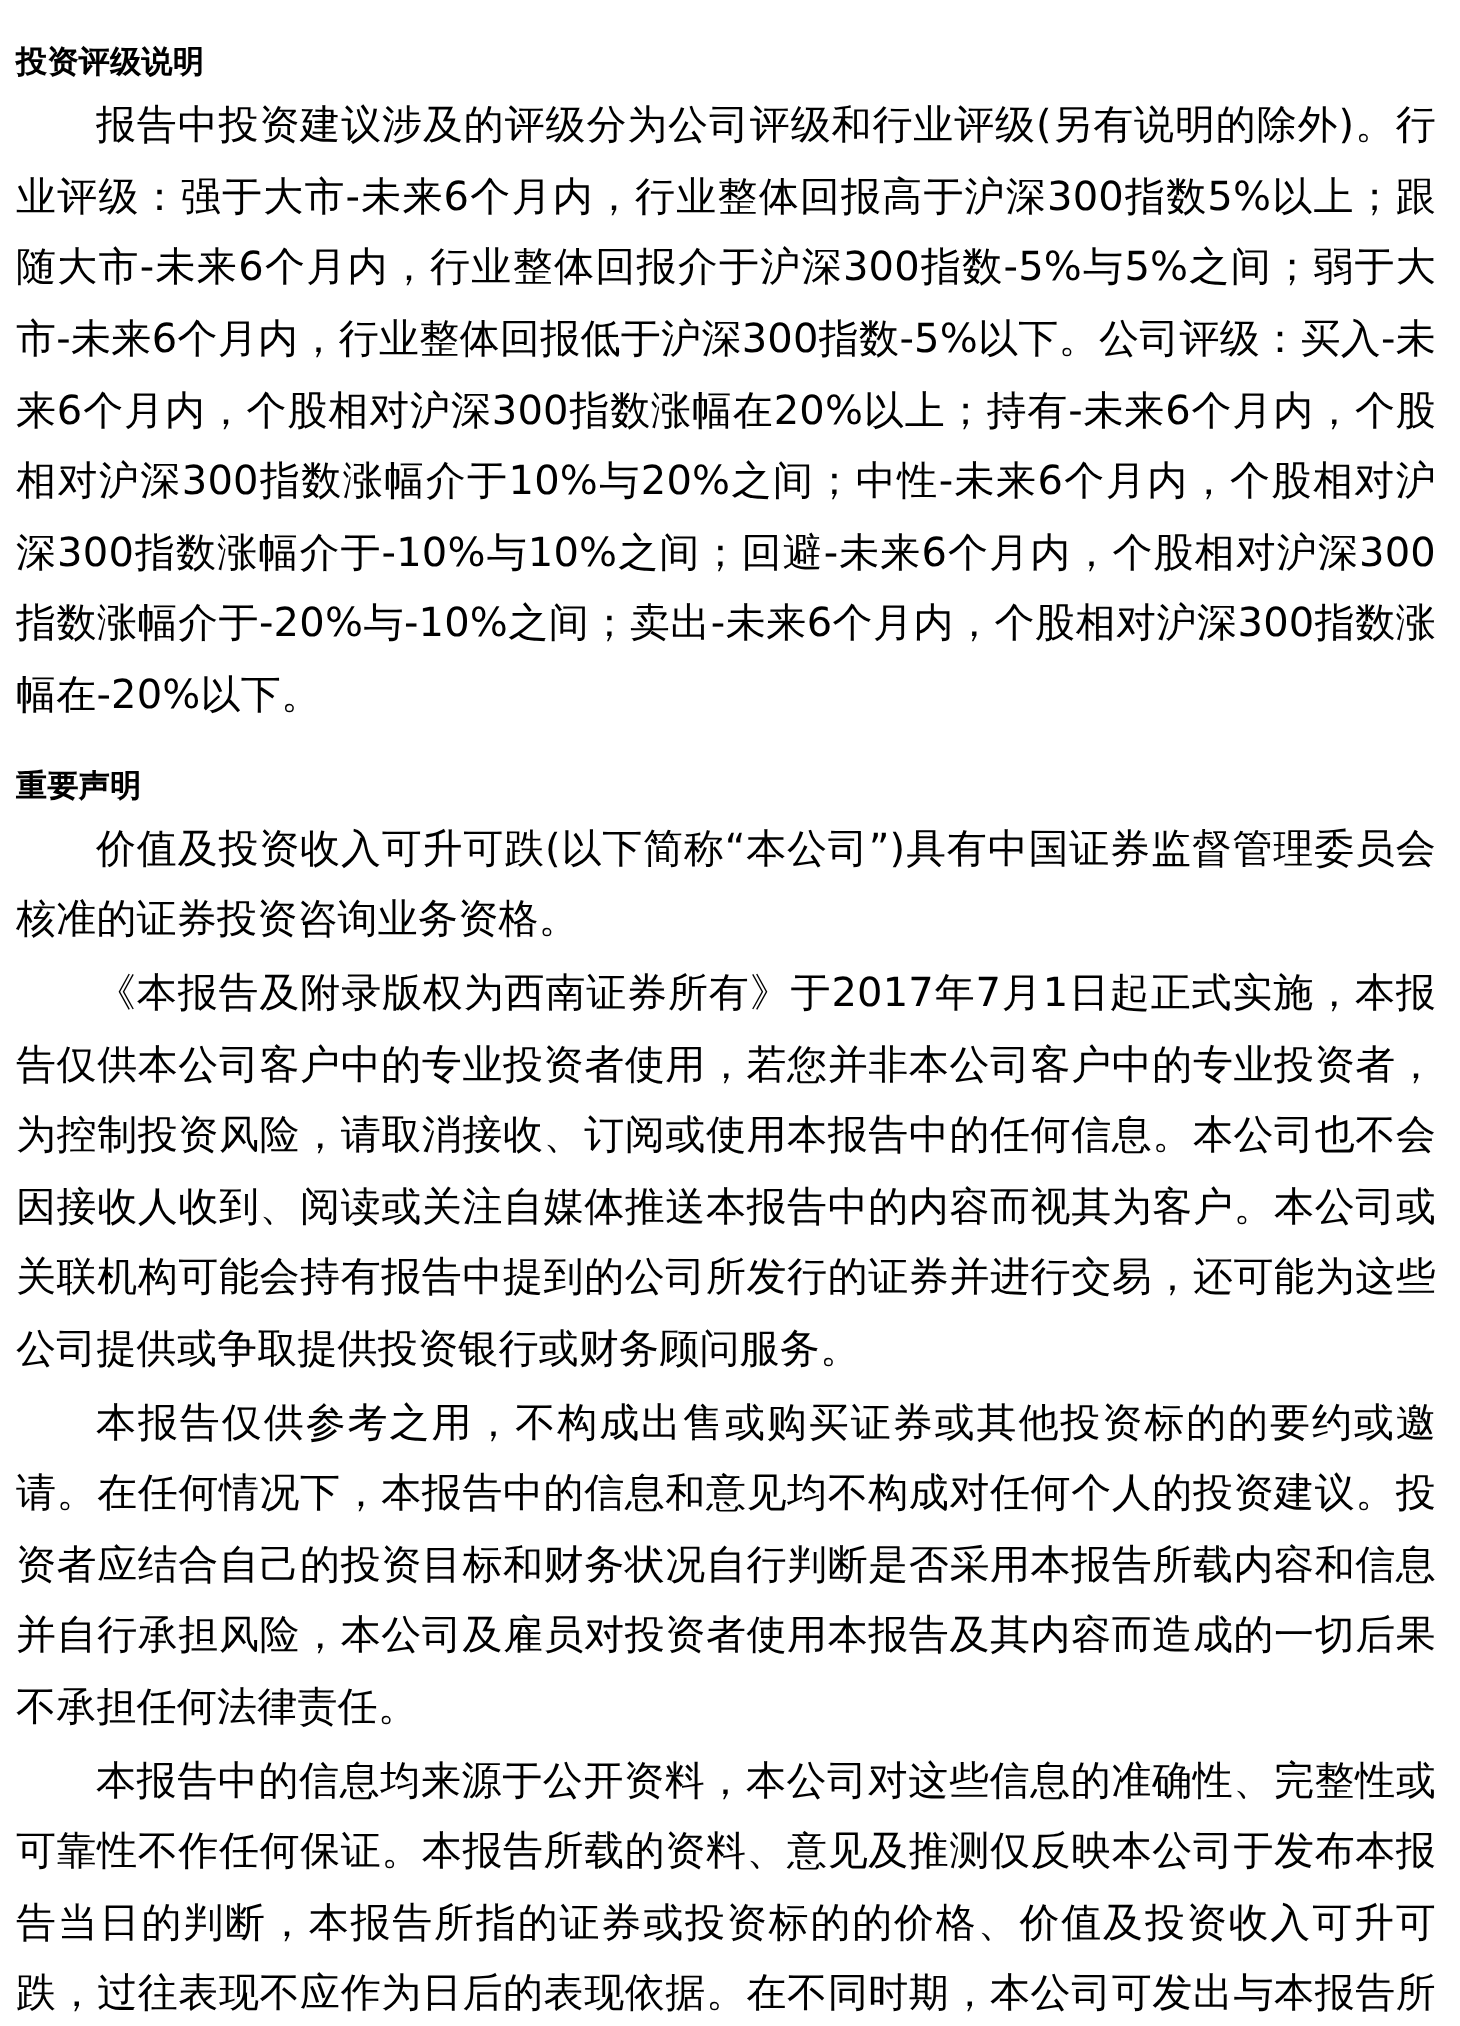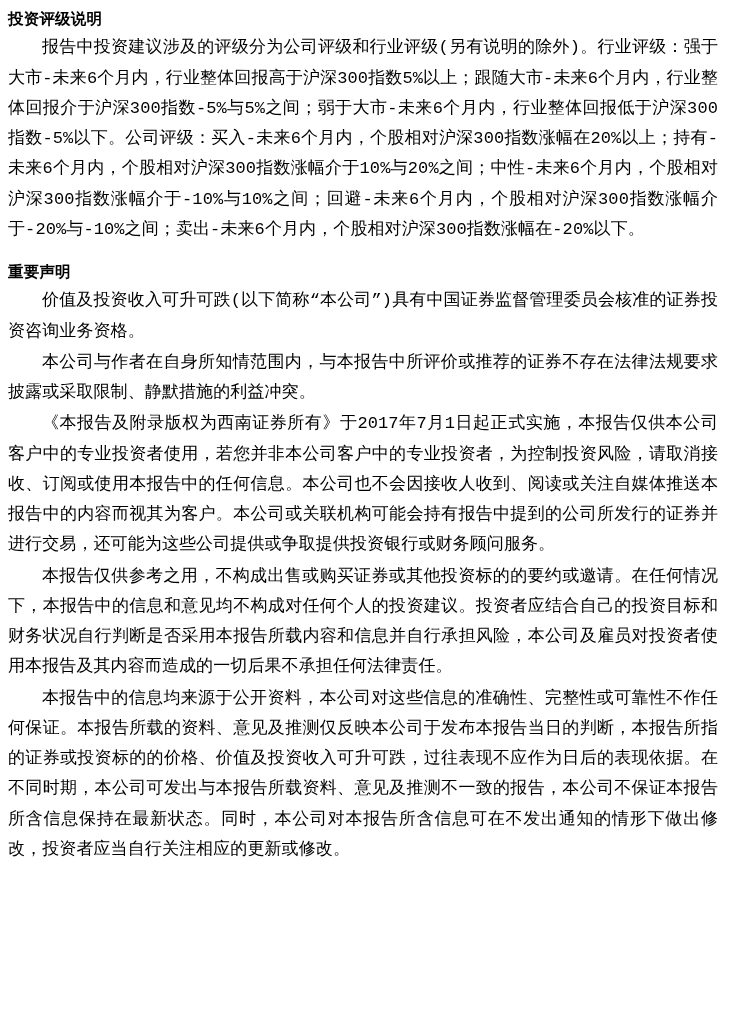--- a/index.html
+++ b/index.html
@@ -18,35 +18,34 @@
     width: 730px;
     height: 1013px;
     box-sizing: border-box;
     padding: 4px 12px 0 8px;
     position: relative;
   }
   .section-heading {
     font-size: 15.5px;
     font-weight: bold;
     line-height: 1.5;
-    margin: 4px 0 2px 0;
+    margin: 16px 0 2px 0;
     letter-spacing: 0.2px;
   }
   .heading-gap {
     margin-top: 16px;
   }
   p.body-par {
-    font-size: 17px;
+    font-size: 20px;
     line-height: 1.78;
     margin: 0 0 1px 0;
     text-align: justify;
     text-justify: inter-ideograph;
     text-indent: 2em;
     letter-spacing: 0.1px;
-    font-family: Liberation Mono, monospace;
   }
   p.tight {
     margin-bottom: 0;
   }
   .blk {
     margin-bottom: 5px;
   }
 </style>
 </head>
 <body>
@@ -54,19 +53,18 @@
 <div class="page">
 
   <div class="blk">
     <h2 class="section-heading">投资评级说明</h2>
     <p class="body-par">报告中投资建议涉及的评级分为公司评级和行业评级(另有说明的除外)。行业评级：强于大市-未来6个月内，行业整体回报高于沪深300指数5%以上；跟随大市-未来6个月内，行业整体回报介于沪深300指数-5%与5%之间；弱于大市-未来6个月内，行业整体回报低于沪深300指数-5%以下。公司评级：买入-未来6个月内，个股相对沪深300指数涨幅在20%以上；持有-未来6个月内，个股相对沪深300指数涨幅介于10%与20%之间；中性-未来6个月内，个股相对沪深300指数涨幅介于-10%与10%之间；回避-未来6个月内，个股相对沪深300指数涨幅介于-20%与-10%之间；卖出-未来6个月内，个股相对沪深300指数涨幅在-20%以下。</p>
   </div>
 
   <div class="blk">
     <h2 class="section-heading heading-gap">重要声明</h2>
     <p class="body-par">价值及投资收入可升可跌(以下简称“本公司”)具有中国证券监督管理委员会核准的证券投资咨询业务资格。</p>
-    <p class="body-par">本公司与作者在自身所知情范围内，与本报告中所评价或推荐的证券不存在法律法规要求披露或采取限制、静默措施的利益冲突。</p>
     <p class="body-par">《本报告及附录版权为西南证券所有》于2017年7月1日起正式实施，本报告仅供本公司客户中的专业投资者使用，若您并非本公司客户中的专业投资者，为控制投资风险，请取消接收、订阅或使用本报告中的任何信息。本公司也不会因接收人收到、阅读或关注自媒体推送本报告中的内容而视其为客户。本公司或关联机构可能会持有报告中提到的公司所发行的证券并进行交易，还可能为这些公司提供或争取提供投资银行或财务顾问服务。</p>
     <p class="body-par">本报告仅供参考之用，不构成出售或购买证券或其他投资标的的要约或邀请。在任何情况下，本报告中的信息和意见均不构成对任何个人的投资建议。投资者应结合自己的投资目标和财务状况自行判断是否采用本报告所载内容和信息并自行承担风险，本公司及雇员对投资者使用本报告及其内容而造成的一切后果不承担任何法律责任。</p>
     <p class="body-par">本报告中的信息均来源于公开资料，本公司对这些信息的准确性、完整性或可靠性不作任何保证。本报告所载的资料、意见及推测仅反映本公司于发布本报告当日的判断，本报告所指的证券或投资标的的价格、价值及投资收入可升可跌，过往表现不应作为日后的表现依据。在不同时期，本公司可发出与本报告所载资料、意见及推测不一致的报告，本公司不保证本报告所含信息保持在最新状态。同时，本公司对本报告所含信息可在不发出通知的情形下做出修改，投资者应当自行关注相应的更新或修改。</p>
   </div>
 
 </div>
 
 </body></html>

